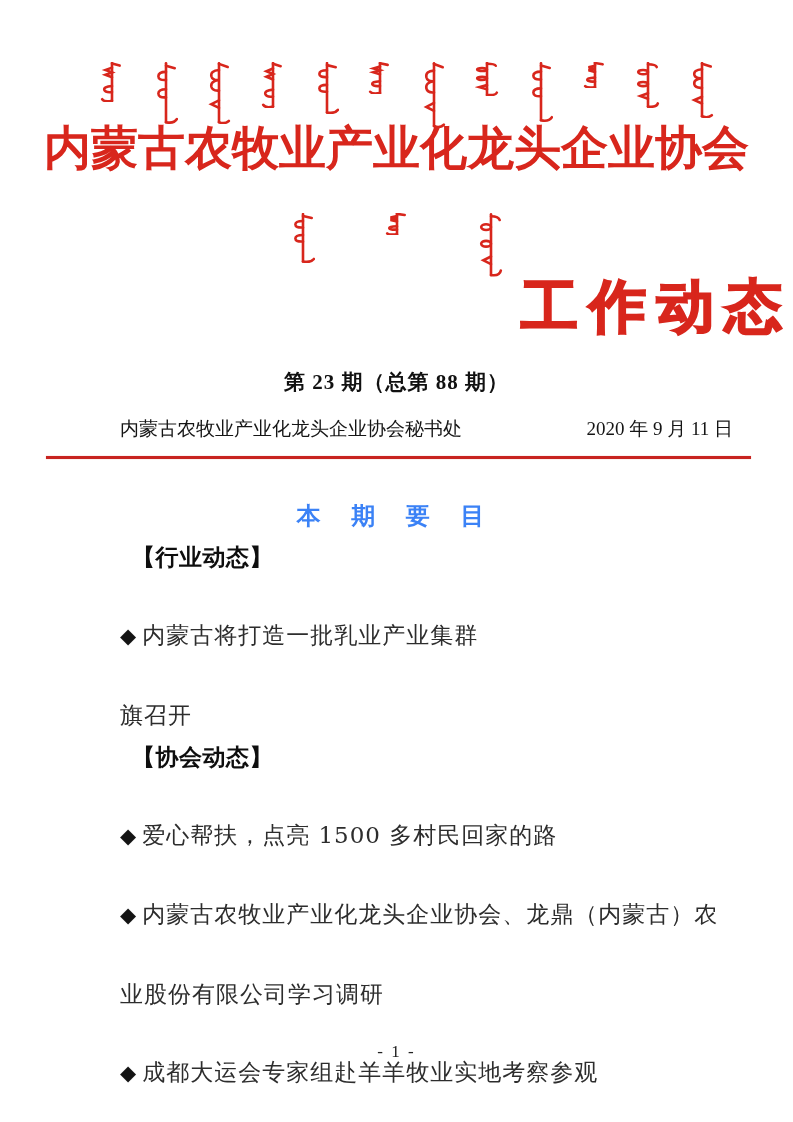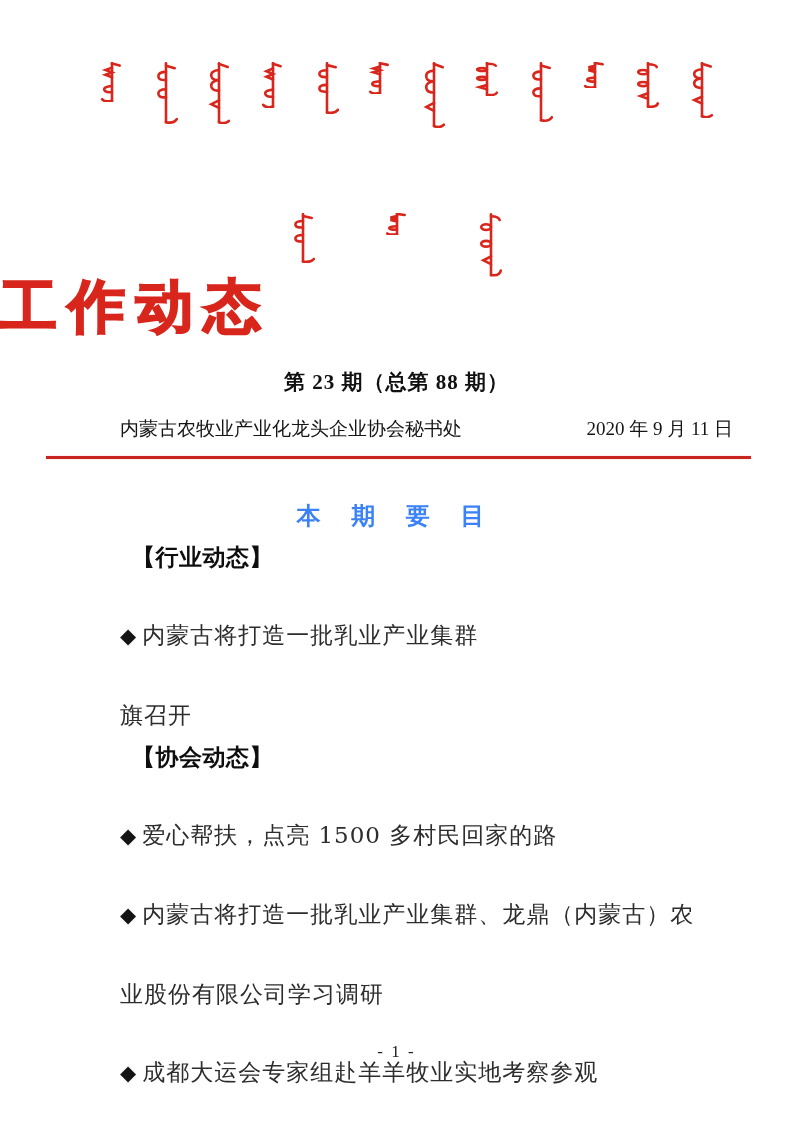--- a/index.html
+++ b/index.html
@@ -29,21 +29,21 @@
     position:absolute;top:121px;left:0;right:0;
     text-align:center;
     font-size:47px;font-weight:bold;line-height:1.15;
     letter-spacing:0px;
     color:var(--red);
     font-family:"Liberation Serif", serif;
     white-space:nowrap;
   }
   .bulletin-title{
     position:absolute;top:277px;left:0;right:0;
-    text-align:left;
+    text-align:right;
     font-size:57px;font-weight:900;line-height:1.05;
     letter-spacing:11px;
     color:var(--red);
     -webkit-text-stroke:2px var(--red);
     font-family:"Liberation Serif", serif;
     white-space:nowrap;
   }
   .issue-line{
     position:absolute;top:368px;left:0;right:0;
     text-align:center;
@@ -174,20 +174,21 @@
         <use href="#mwB"></use>
       </svg>
     <svg class="mword" style="height:46px" viewBox="0 0 22 100" preserveAspectRatio="none">
         <use href="#mwC"></use>
       </svg>
     <svg class="mword" style="height:56px" viewBox="0 0 22 100" preserveAspectRatio="none">
         <use href="#mwD"></use>
       </svg>
   </div>
 
+  <h1 class="org-title">内蒙古农牧业产业化龙头企业协会</h1>
 
   <div class="mrow mrow2">
     <svg class="mword" style="height:50px" viewBox="0 0 22 100" preserveAspectRatio="none">
         <use href="#mwA"></use>
       </svg>
     <svg class="mword" style="height:22px" viewBox="0 0 22 100" preserveAspectRatio="none">
         <use href="#mwB"></use>
       </svg>
     <svg class="mword" style="height:64px" viewBox="0 0 22 100" preserveAspectRatio="none">
         <use href="#mwC"></use>
@@ -212,21 +213,21 @@
     <div class="toc-line section-label">【行业动态】</div>
 
     <div class="toc-line item-line"><span class="bullet">◆</span><span>内蒙古将打造一批乳业产业集群</span></div>
 
     <div class="toc-line item-line"><span>旗召开</span></div>
 
     <div class="toc-line section-label">【协会动态】</div>
 
     <div class="toc-line item-line"><span class="bullet">◆</span><span>爱心帮扶，点亮 1500 多村民回家的路</span></div>
 
-    <div class="toc-line item-line"><span class="bullet">◆</span><span>内蒙古将打造一批乳业产业集群、龙鼎（内蒙古）农</span></div>
+    <div class="toc-line item-line"><span class="bullet">◆</span><span>内蒙古农牧业产业化龙头企业协会、龙鼎（内蒙古）农</span></div>
     <div class="toc-line item-line"><span>业股份有限公司学习调研</span></div>
 
     <div class="toc-line item-line"><span class="bullet">◆</span><span>成都大运会专家组赴羊羊牧业实地考察参观</span></div>
 
   </div>
 
   <div class="page-number">- 1 -</div>
 
 </div>
 

